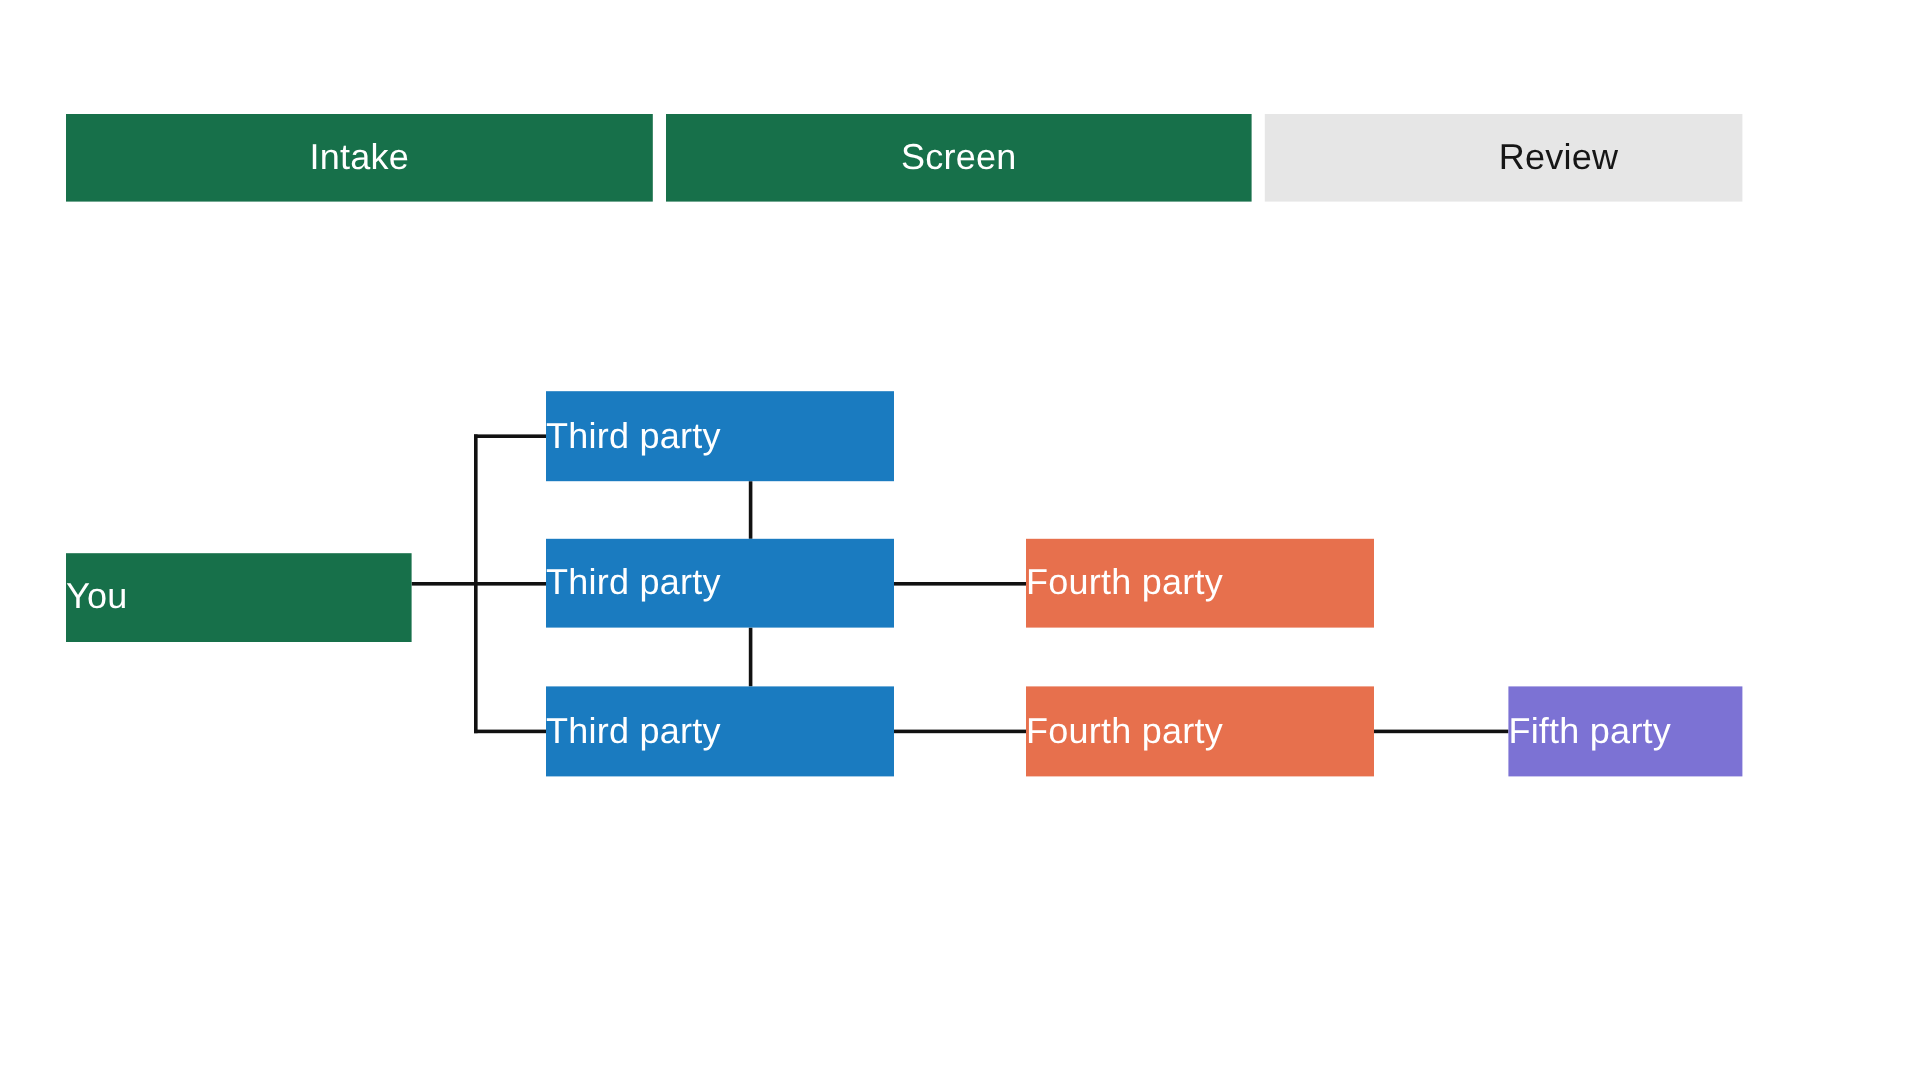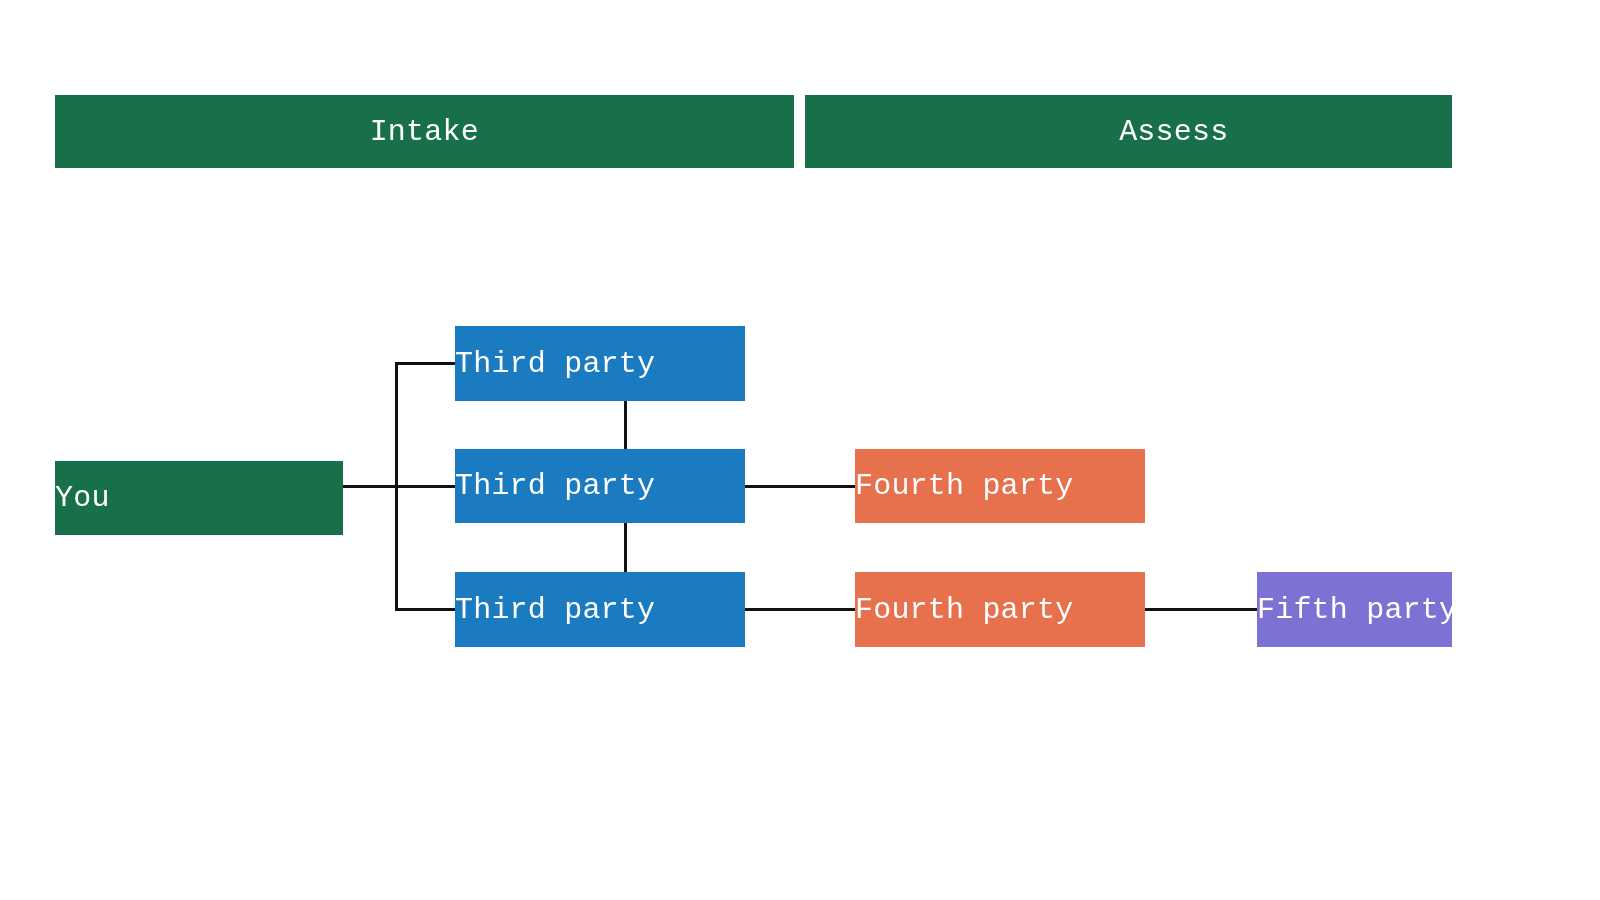--- a/index.html
+++ b/index.html
@@ -2,21 +2,21 @@
 <html style="--green: #17704a; --blue: #1a7bc0; --orange: #e7704d; --purple: #7c72d4; --inactive_gray: #e6e6e6; --line: #111111; --text_on_color: #ffffff; --text_on_gray: #161616;"><head>
 <meta charset="utf-8">
 <style>
   html, body { margin: 0; padding: 0; background: #ffffff; }
   .canvas {
     position: relative;
     width: 1452px;
     height: 900px;
     background: #ffffff;
     overflow: hidden;
-    font-family: Liberation Mono, monospace;
+    font-family: Liberation Sans, sans-serif;
   }
 
   
   .stages {
     position: absolute;
     left: 55px;
     top: 95px;
     width: 1488px;
     height: 73px;
     display: flex;
@@ -74,21 +74,24 @@
 </head>
 <body>
 
 <div class="canvas">
 
   <div class="stages">
     <div class="stage active">
       <span>Intake</span>
     </div>
     <div class="stage active">
-      <span>Assess</span>
+      <span>Screen</span>
+    </div>
+    <div class="stage inactive">
+      <span>Review</span>
     </div>
   </div>
 
   <div>
 
     <div class="edge e-trunk"></div>
     <div class="edge e-branch1"></div>
     <div class="edge e-you-t2"></div>
     <div class="edge e-branch3"></div>
     <div class="edge e-t1-t2"></div>

